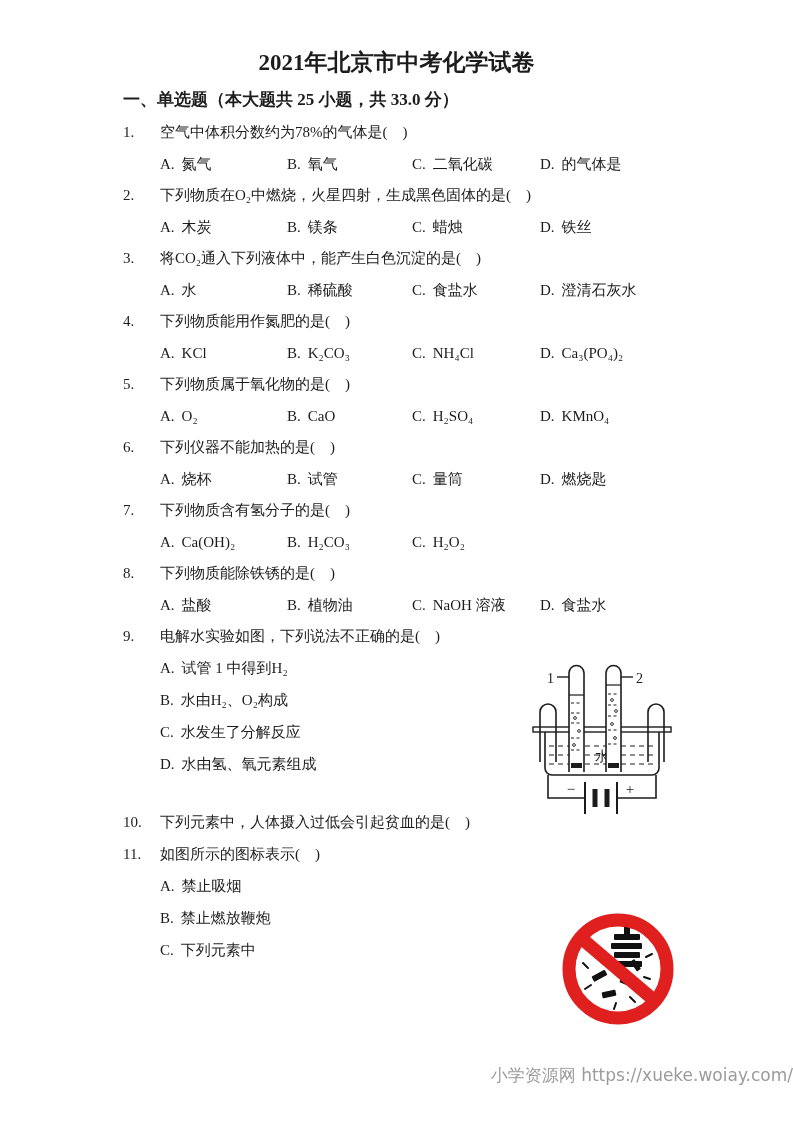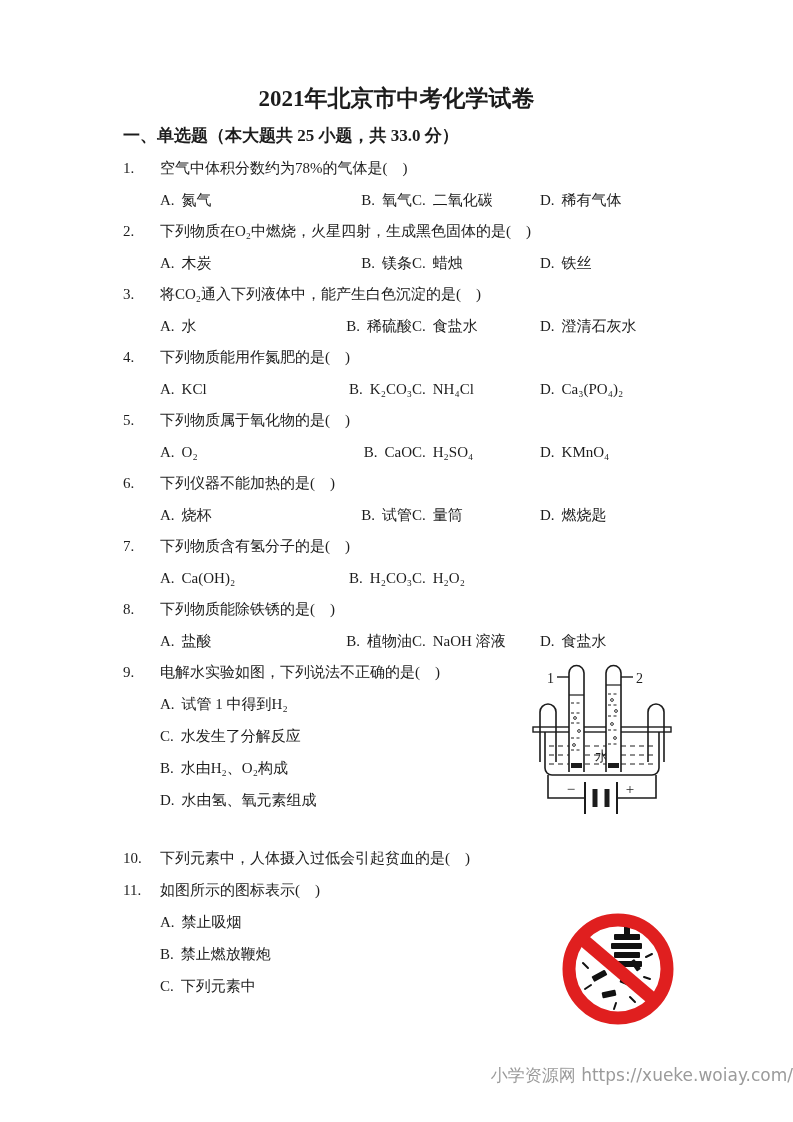--- a/index.html
+++ b/index.html
@@ -4,42 +4,42 @@
 <style>
   html,body{margin:0;padding:0;background:#ffffff;}
   .page{
     position:relative;
     width:793px;height:1122px;
     background:#ffffff;
     font-family:"Liberation Serif","DejaVu Serif",serif;
     color:#1c1c1c;
     overflow:hidden;
     box-sizing:border-box;
-    padding-top:84px;
+    padding-top:48px;
   }
   .title{
     text-align:center;
     font-size:23px;
     font-weight:bold;
     line-height:30px;
     margin:0 0 12px 0;
   }
   .section-header{
     margin:0 0 12px 123px;
     font-size:17px;
     font-weight:bold;
     line-height:20px;
   }
   .q{margin:0 0 0 123px;font-size:15px;}
   .q-row{display:flex;margin-bottom:12px;line-height:20px;}
   .q-num{width:37px;flex:0 0 37px;}
   .q-text{flex:1;}
   .opts{display:flex;margin-left:37px;margin-bottom:11px;line-height:20px;}
   .opts .opt:nth-child(1){width:127px;}
-  .opts .opt:nth-child(2){width:125px;text-align:right;}
+  .opts .opt:nth-child(2){width:125px;}
   .opts .opt:nth-child(3){width:128px;}
   .opts .opt:nth-child(4){flex:1;}
   .opt-label{margin-right:7px;}
   .opts-v{margin-left:37px;line-height:20px;}
   .opts-v .opt{margin-bottom:12px;}
   .q9{margin-bottom:38px;}
   .diagram-wrap{position:absolute;left:527px;top:658px;width:150px;height:158px;}
   .sign-wrap{position:absolute;left:558px;top:913px;width:122px;height:114px;}
   .footer{
     position:absolute;left:0;top:1064px;width:100%;
@@ -59,21 +59,21 @@
 
   <div class="q">
     <div class="q-row">
       <span class="q-num">1.</span>
       <span class="q-text">空气中体积分数约为78%的气体是(　)</span>
     </div>
     <div class="opts">
       <span class="opt"><span class="opt-label">A.</span><span>氮气</span></span>
       <span class="opt"><span class="opt-label">B.</span><span>氧气</span></span>
       <span class="opt"><span class="opt-label">C.</span><span>二氧化碳</span></span>
-      <span class="opt"><span class="opt-label">D.</span><span>稀有气体</span></span>
+      <span class="opt"><span class="opt-label">D.</span><span>的气体是</span></span>
     </div>
   </div>
 
   <div class="q">
     <div class="q-row">
       <span class="q-num">2.</span>
       <span class="q-text">下列物质在O₂中燃烧，火星四射，生成黑色固体的是(　)</span>
     </div>
     <div class="opts">
       <span class="opt"><span class="opt-label">A.</span><span>木炭</span></span>
@@ -160,22 +160,22 @@
     </div>
   </div>
 
   <div class="q q9">
     <div class="q-row">
       <span class="q-num">9.</span>
       <span class="q-text">电解水实验如图，下列说法不正确的是(　)</span>
     </div>
     <div class="opts-v">
       <div class="opt"><span class="opt-label">A.</span><span>试管 1 中得到H₂</span></div>
+      <div class="opt"><span class="opt-label">B.</span><span>水由H₂、O₂构成</span></div>
       <div class="opt"><span class="opt-label">C.</span><span>水发生了分解反应</span></div>
-      <div class="opt"><span class="opt-label">B.</span><span>水由H₂、O₂构成</span></div>
       <div class="opt"><span class="opt-label">D.</span><span>水由氢、氧元素组成</span></div>
     </div>
   </div>
 
   <div class="q">
     <div class="q-row">
       <span class="q-num">10.</span>
       <span class="q-text">下列元素中，人体摄入过低会引起贫血的是(　)</span>
     </div>
   </div>

